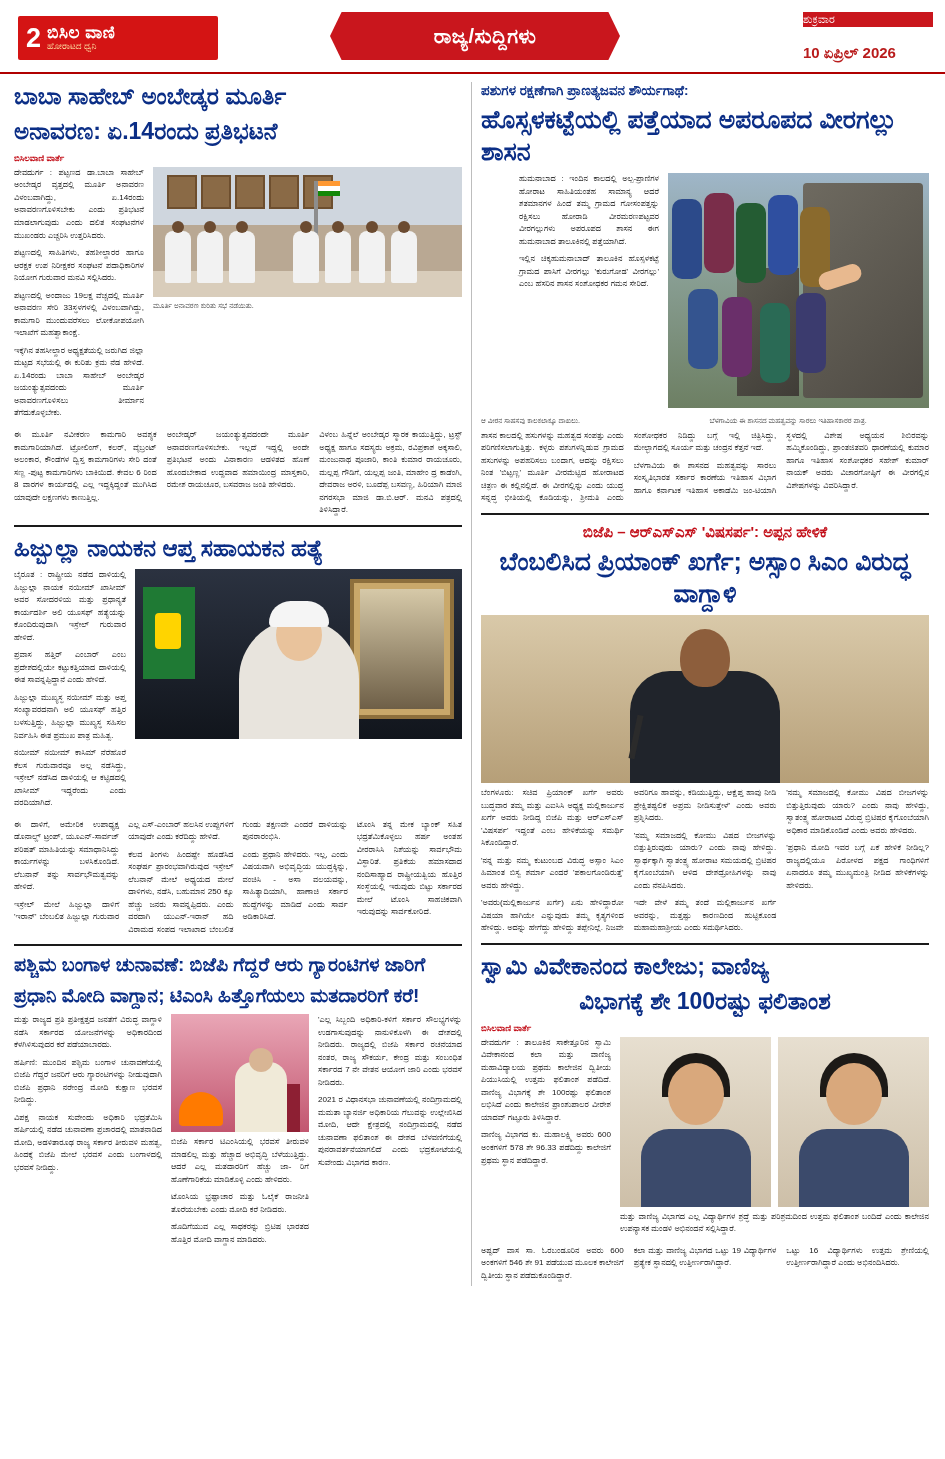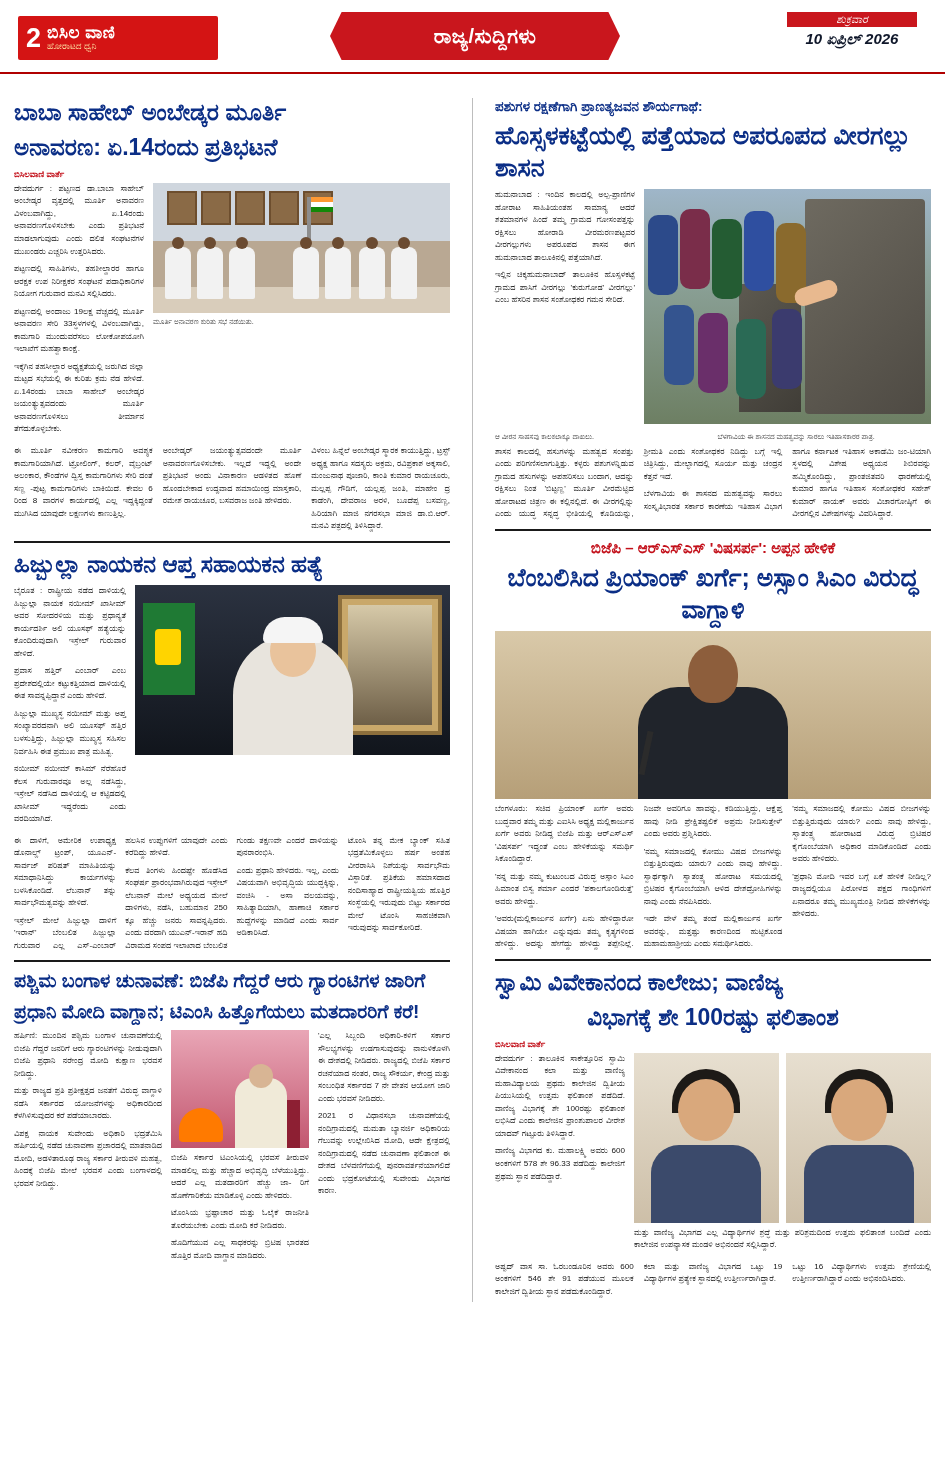--- a/index.html
+++ b/index.html
@@ -28,26 +28,26 @@
   .center-banner {
     position:absolute; left:330px; top:12px; width:290px; height:48px;
     display:flex; align-items:center; justify-content:center;
   }
   .center-banner .ribbon {
     position:absolute; inset:0; background:#c9161d;
     clip-path: polygon(4% 0, 96% 0, 100% 50%, 96% 100%, 4% 100%, 0 50%);
   }
   .center-banner .txt { position:relative; color:#fff; font-size:20px; font-weight:bold; letter-spacing:.5px;margin-left:20px; }
 
-  .date-block { position:absolute; right:28px; top:12px; text-align:center; width:130px;font-style:italic; }
+  .date-block { position:absolute; right:12px; top:12px; width:130px; }
   .date-day { background:#c9161d; color:#fff; font-size:11px; padding:1px 0; }
-  .date-main { color:#0f172a; font-size:15px; font-weight:bold; margin-top:3px; line-height:1.2; }
+  .date-main { color:#b91c1c; font-size:15px; font-weight:bold; margin-top:17px; line-height:1.2; }
 
   
-  .content { display:flex; gap:13px; padding:24px 14px 18px 14px; box-sizing:border-box; }
+  .content { display:flex; gap:0; padding:8px 14px 18px 14px; box-sizing:border-box; }
   .col-left { width:448px; }
   .vrule { width:1px; background:#bdbdbd; margin:0 9px; }
   .col-right { width:448px; }
 
   h2.headline {
     color:#0b2e86; font-weight:bold; margin:0 0 6px 0; line-height:1.28;
   }
   .hl-xl { font-size:23px; }
   .hl-l { font-size:25px; }
   .hl-m { font-size:19px; }
@@ -220,22 +220,22 @@
 
       <div class="rule-thick"></div>
 
       <div class="section">
         <h2 class="headline hl-m hl-red">ಪಶ್ಚಿಮ ಬಂಗಾಳ ಚುನಾವಣೆ: ಬಿಜೆಪಿ ಗೆದ್ದರೆ ಆರು ಗ್ಯಾರಂಟಿಗಳ ಜಾರಿಗೆ</h2>
         <h2 class="headline hl-m hl-red">ಪ್ರಧಾನಿ ಮೋದಿ ವಾಗ್ದಾನ; ಟಿಎಂಸಿ ಹಿತ್ತೊಗೆಯಲು ಮತದಾರರಿಗೆ ಕರೆ!</h2>
 
         <div style="display:flex; gap:9px;">
           <div style="width:148px;">
             <div class="body-text">
+              <p>ಮತ್ತು ರಾಜ್ಯದ ಪ್ರತಿ ಪ್ರತೀಕ್ಷತ್ತದ ಜನತೆಗೆ ವಿರುದ್ಧ ವಾಗ್ದಾಳಿ ನಡೆಸಿ ಸರ್ಕಾರದ ಯೋಜನೆಗಳನ್ನು ಅಧಿಕಾರದಿಂದ ಕೆಳಗಿಳಿಸುವುದರ ಕರೆ ಪಡೆಯಾಬಾರದು.</p>
               <p>ಹರ್ಷಿಣಿ: ಮುಂದಿನ ಪಶ್ಚಿಮ ಬಂಗಾಳ ಚುನಾವಣೆಯಲ್ಲಿ ಬಿಜೆಪಿ ಗೆದ್ದರೆ ಜನರಿಗೆ ಆರು ಗ್ಯಾರಂಟಿಗಳನ್ನು ನೀಡುವುದಾಗಿ ಬಿಜೆಪಿ ಪ್ರಧಾನಿ ನರೇಂದ್ರ ಮೋದಿ ಕುಕ್ಷಾಣ ಭರವಸೆ ನೀಡಿದ್ದು.</p>
-              <p>ಮತ್ತು ರಾಜ್ಯದ ಪ್ರತಿ ಪ್ರತೀಕ್ಷತ್ತದ ಜನತೆಗೆ ವಿರುದ್ಧ ವಾಗ್ದಾಳಿ ನಡೆಸಿ ಸರ್ಕಾರದ ಯೋಜನೆಗಳನ್ನು ಅಧಿಕಾರದಿಂದ ಕೆಳಗಿಳಿಸುವುದರ ಕರೆ ಪಡೆಯಾಬಾರದು.</p>
               <p>ವಿಪಕ್ಷ ನಾಯಕ ಸುವೇಂದು ಅಧಿಕಾರಿ ಭದ್ರತೆಮಿಸಿ ಹರ್ಷಿಯಲ್ಲಿ ನಡೆದ ಚುನಾವಣಾ ಪ್ರಚಾರದಲ್ಲಿ ಮಾತನಾಡಿದ ಮೋದಿ, ಅಡಳಿತಾರೂಢ ರಾಜ್ಯ ಸರ್ಕಾರ ತೀರುವಳಿ ಮಹತ್ವ, ಹಿಂದಕ್ಕೆ ಬಿಜೆಪಿ ಮೇಲೆ ಭರವಸೆ ಎಂದು ಬಂಗಾಳದಲ್ಲಿ ಭರವಸೆ ನೀಡಿದ್ದು.</p>
             </div>
           </div>
           <div style="width:138px;">
             <div class="photo ph-modi">
               <span class="lotus"></span>
               <span class="chair"></span>
               <span class="figure"></span>
             </div>
             <div class="body-text" style="margin-top:4px;">
@@ -257,21 +257,21 @@
 
     <div class="vrule"></div>
 
     <div class="col-right">
 
       <div class="section">
         <div class="kicker">ಪಶುಗಳ ರಕ್ಷಣೆಗಾಗಿ ಪ್ರಾಣತ್ಯಜವನ ಶೌರ್ಯಗಾಥೆ:</div>
         <h2 class="headline hl-l">ಹೊಸ್ಸಳಕಟ್ಟೆಯಲ್ಲಿ ಪತ್ತೆಯಾದ ಅಪರೂಪದ ವೀರಗಲ್ಲು ಶಾಸನ</h2>
 
         <div style="display:flex; gap:9px;">
-          <div style="width:140px;">
+          <div style="width:140px;margin-left:38px;">
             <div class="body-text">
               <p>ಹುಮನಾಬಾದ : ಇಂದಿನ ಕಾಲದಲ್ಲಿ ಅಲ್ಪ-ಪ್ರಾಣಿಗಳ ಹೋರಾಟ ಸಾಹಿತಿಯಂತಹ ಸಾಮಾನ್ಯ ಆದರೆ ಶತಮಾನಗಳ ಹಿಂದೆ ತಮ್ಮ ಗ್ರಾಮದ ಗೋಸಂಪತ್ತನ್ನು ರಕ್ಷಿಸಲು ಹೋರಾಡಿ ವೀರಮರಣಪಟ್ಟವರ ವೀರಗಲ್ಲುಗಳು ಅಪರೂಪದ ಶಾಸನ ಈಗ ಹುಮನಾಬಾದ ತಾಲೂಕಿನಲ್ಲಿ ಪತ್ತೆಯಾಗಿದೆ.</p>
               <p>ಇಲ್ಲಿನ ಚಿಕ್ಕಹುಮನಾಬಾದ್ ತಾಲೂಕಿನ ಹೊಸ್ಸಳಕಟ್ಟೆ ಗ್ರಾಮದ ಪಾಸಿಗೆ ವೀರಗಲ್ಲು 'ಕುರುಗೋಡ' ವೀರಗಲ್ಲು' ಎಂಬ ಹೆಸರಿನ ಶಾಸನ ಸಂಶೋಧಕರ ಗಮನ ಸೇರಿದೆ.</p>
             </div>
           </div>
           <div style="flex:1;">
             <div class="photo ph-idol">
               <span class="stone"></span>
               <span class="stone2"></span>
               <span class="crowd">

